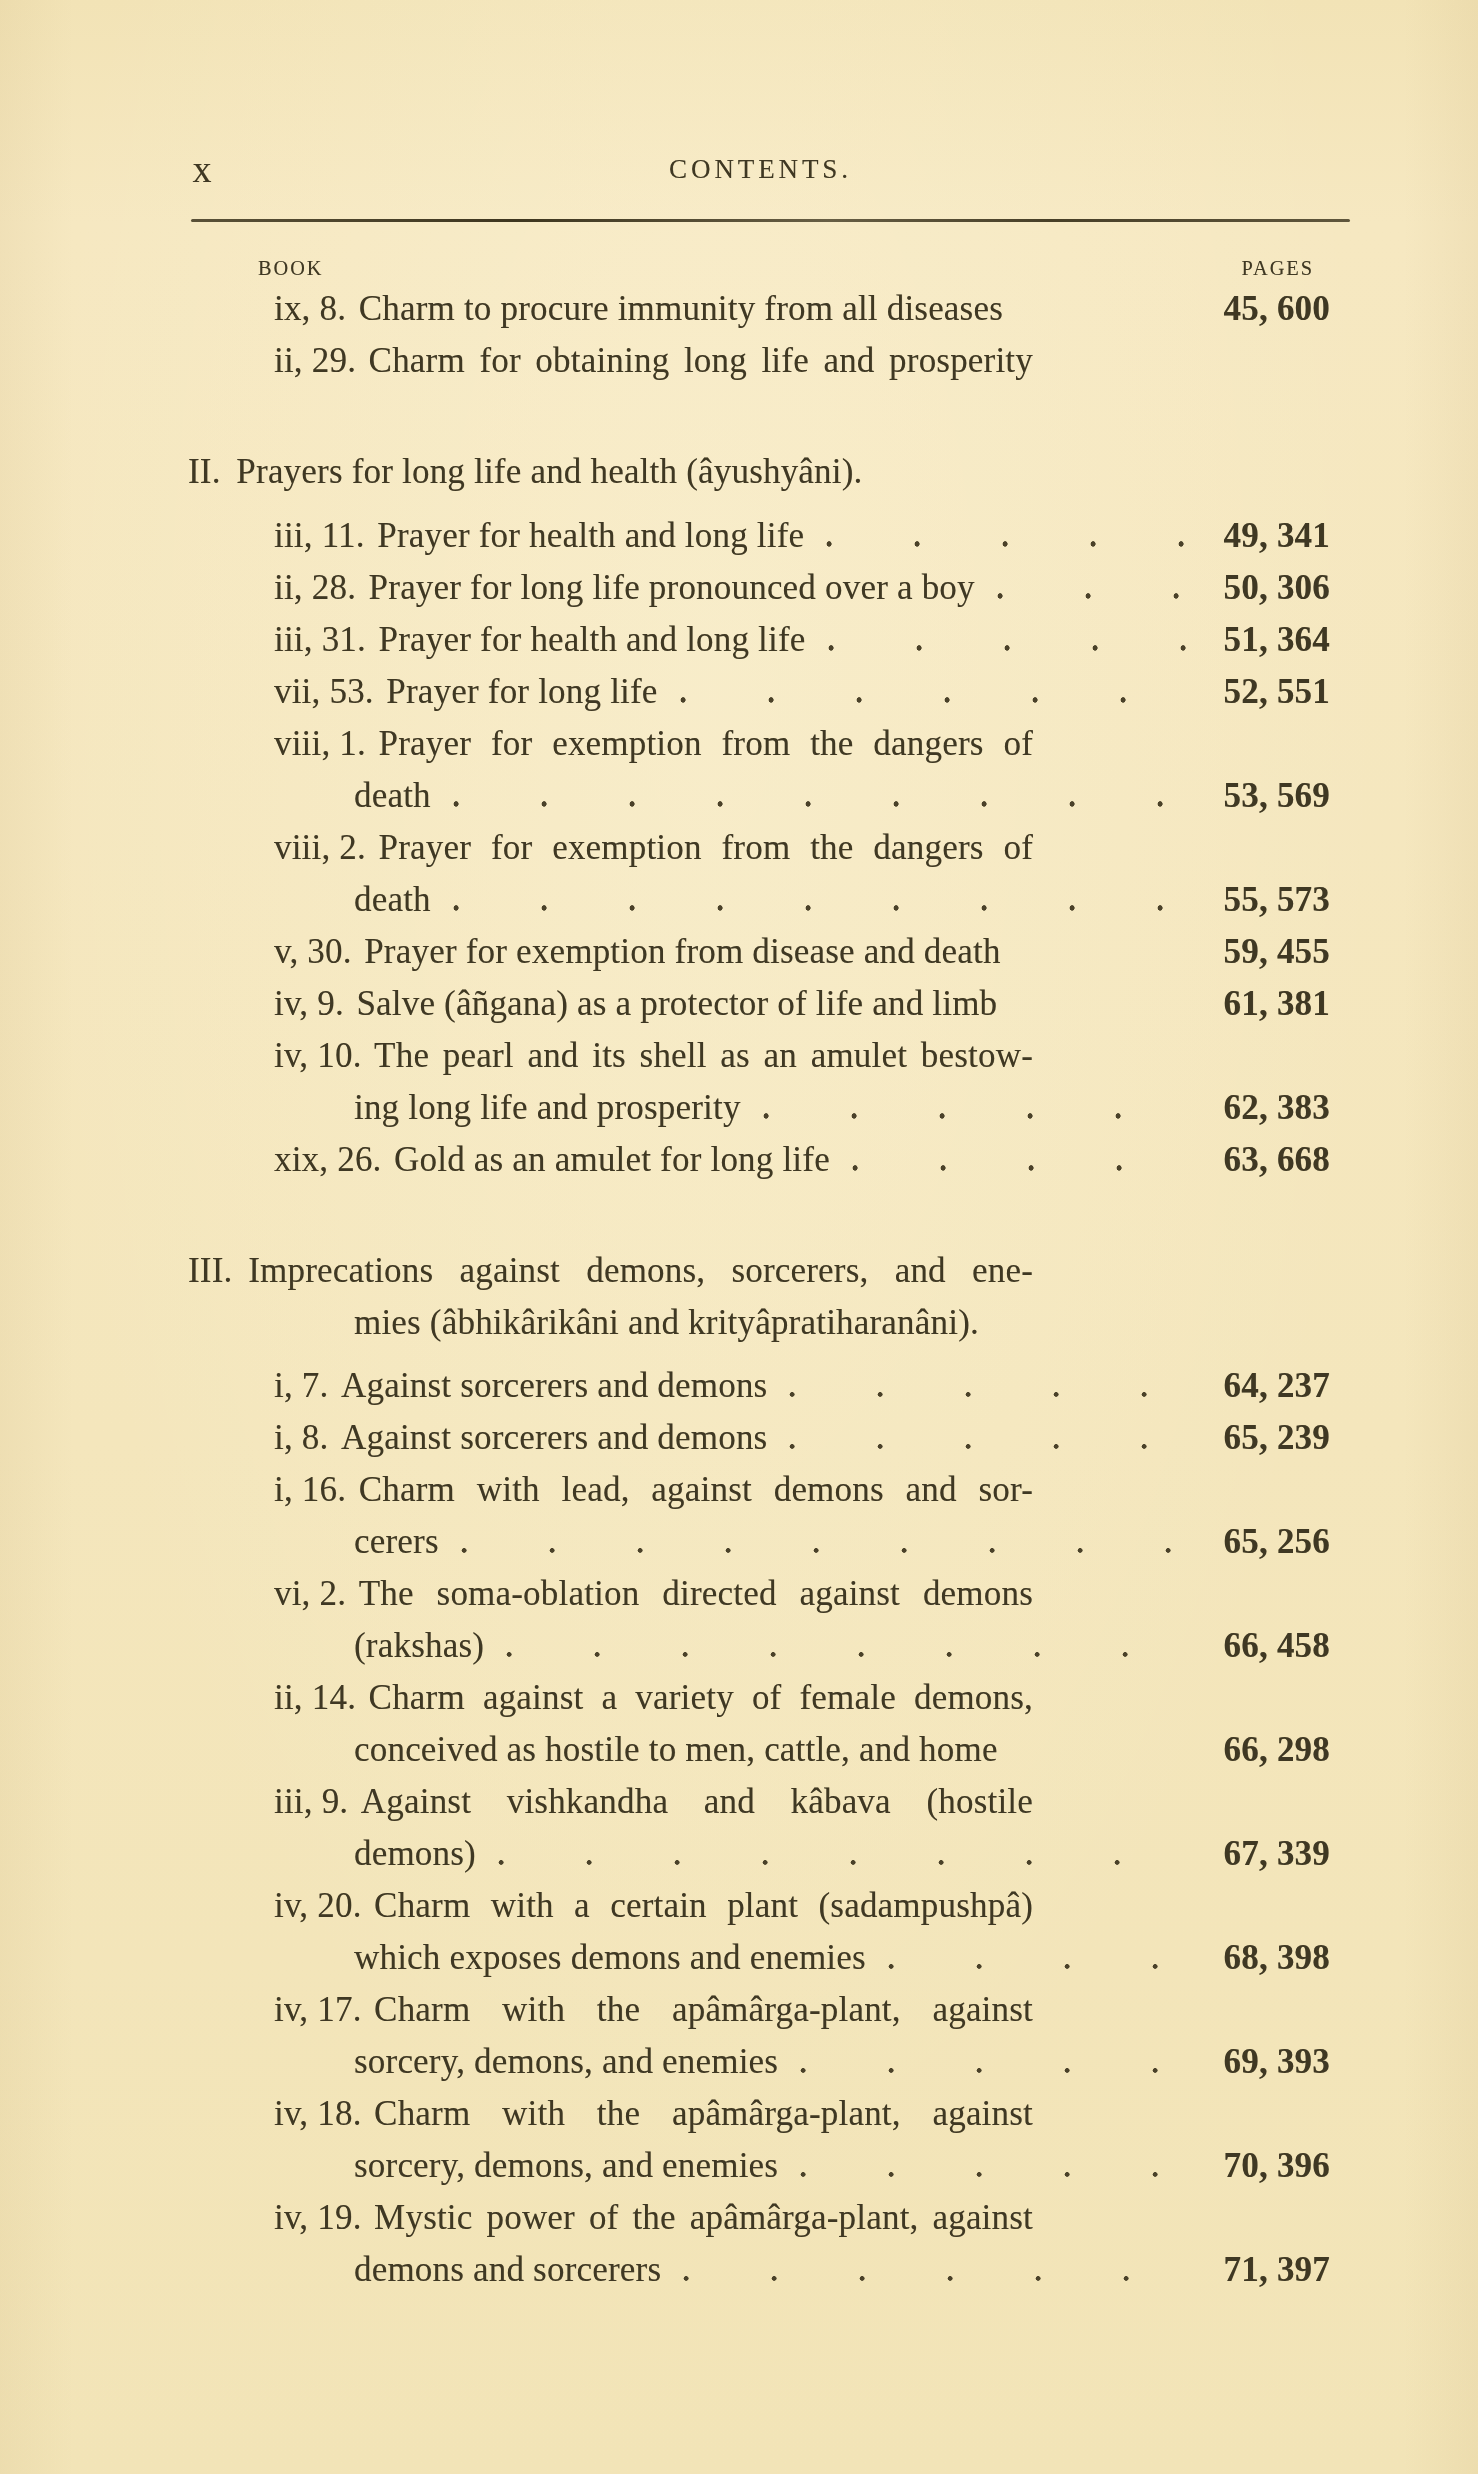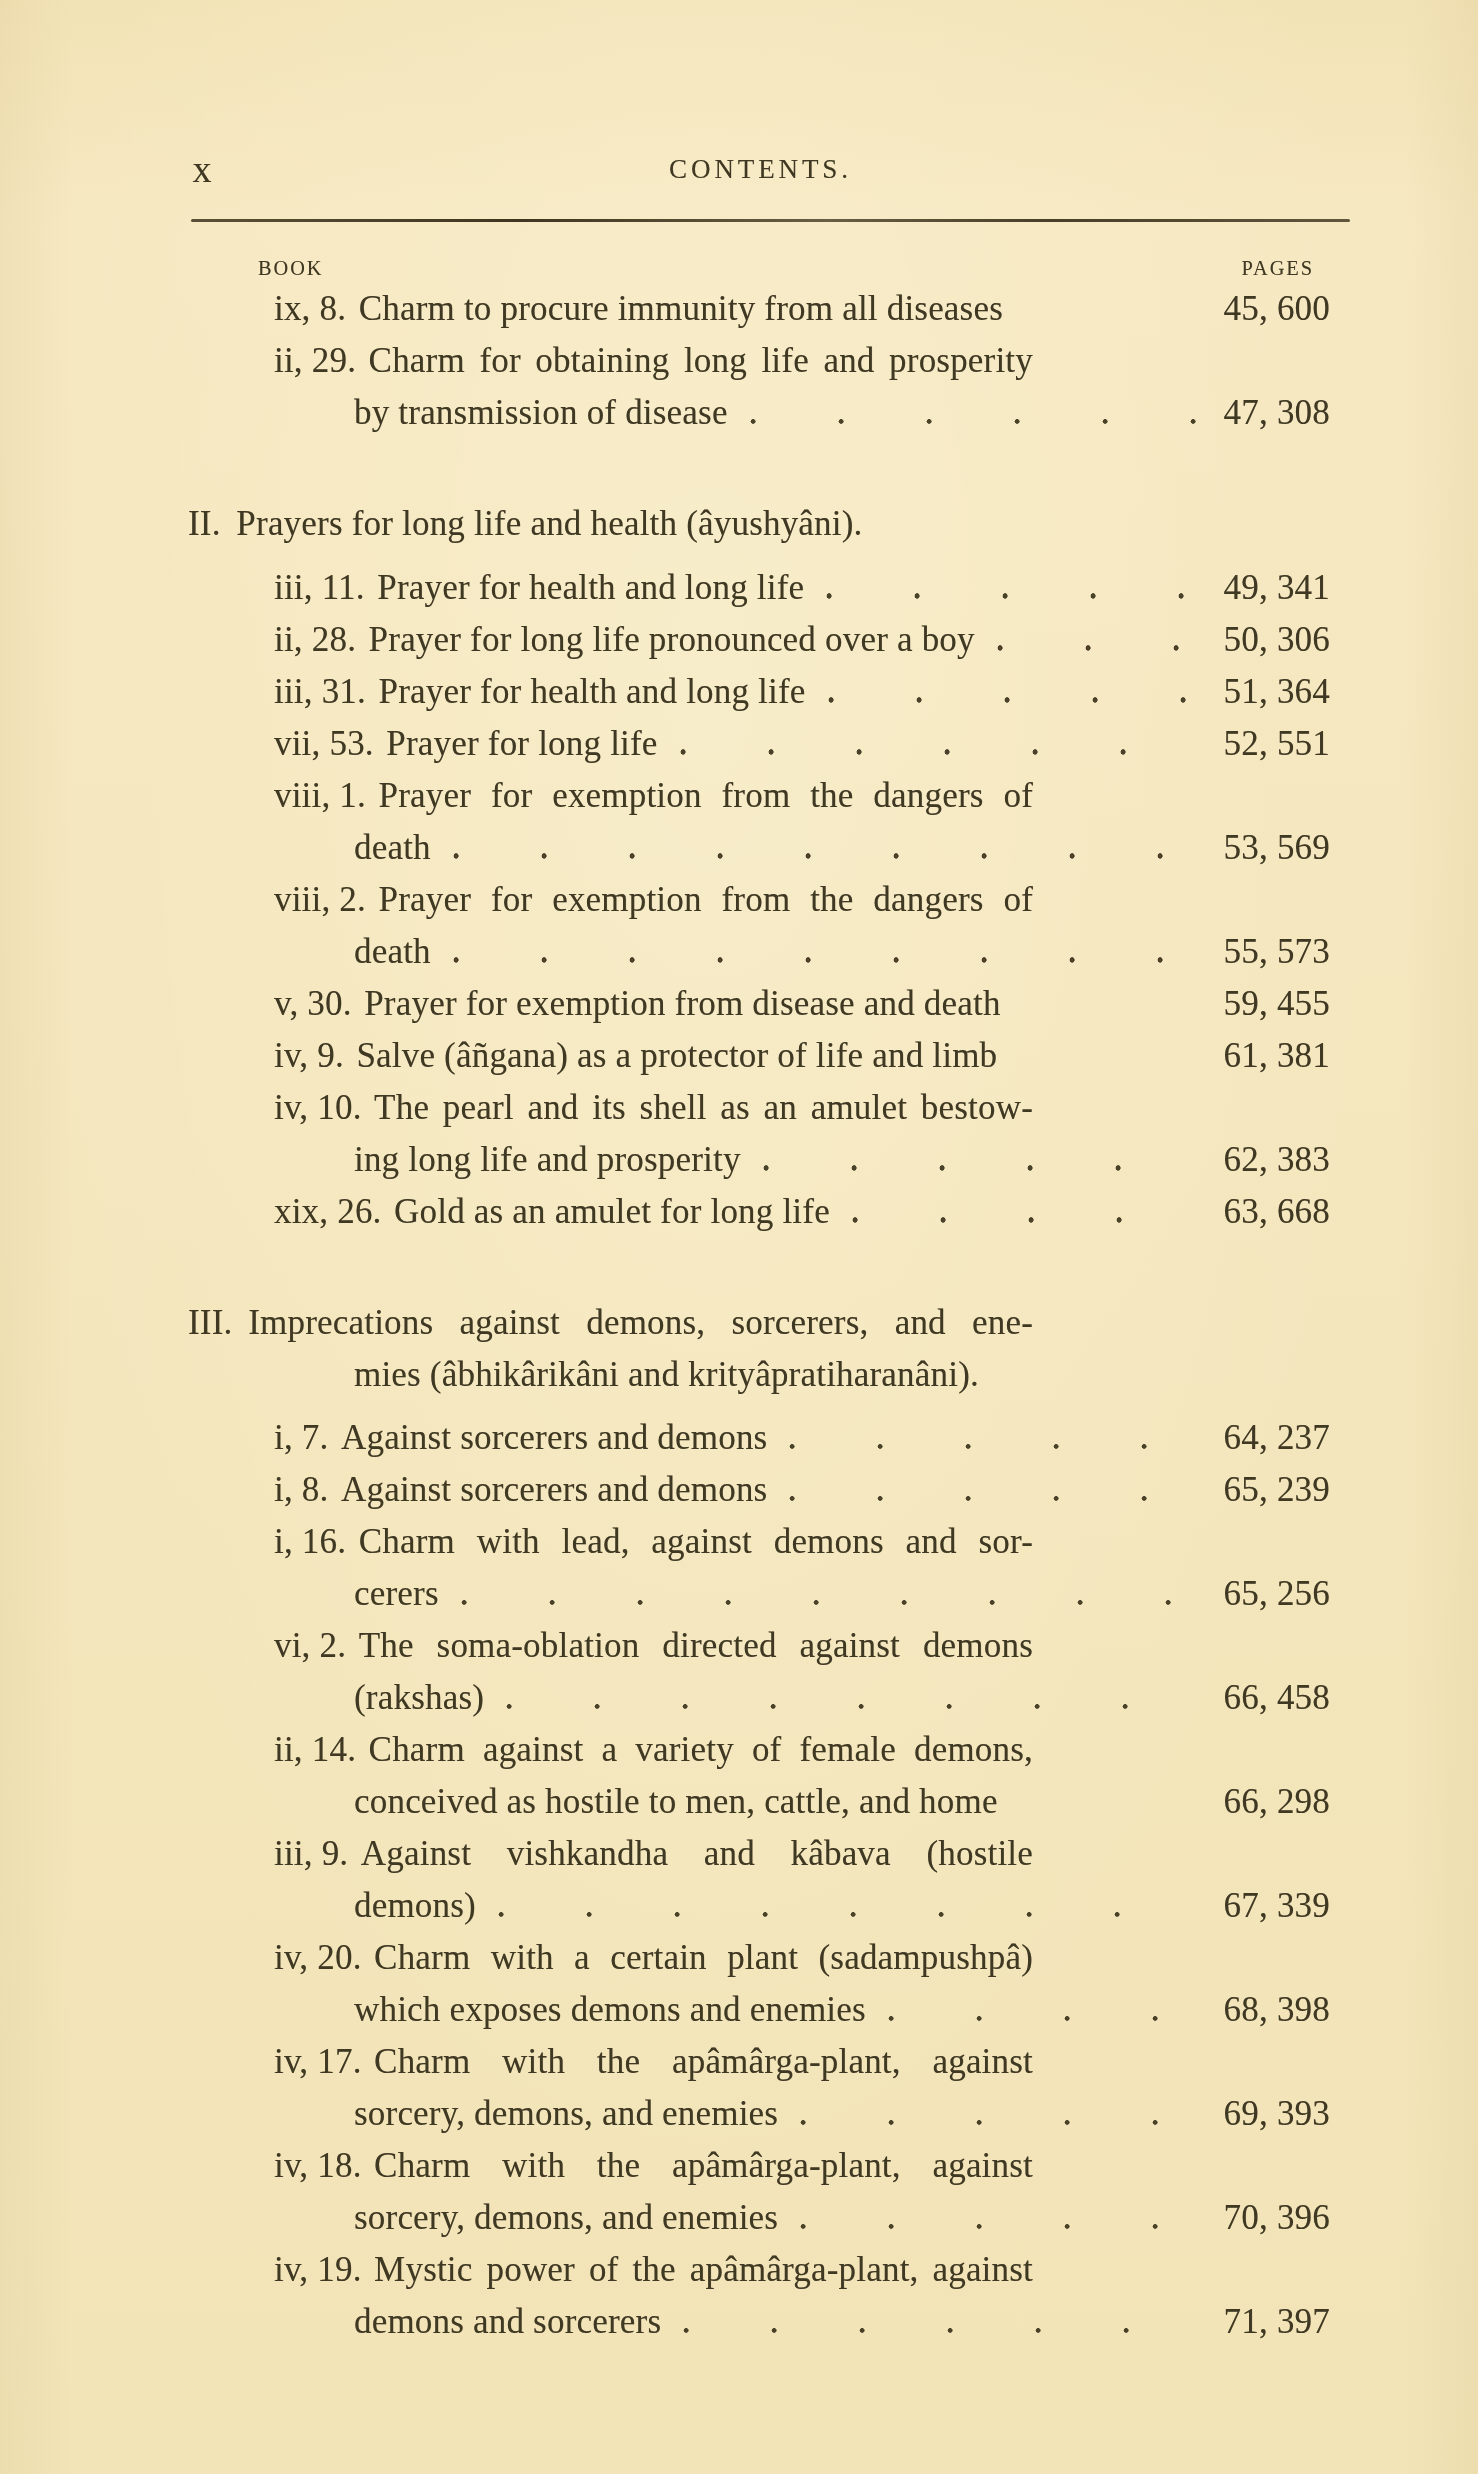--- a/index.html
+++ b/index.html
@@ -57,21 +57,21 @@
   .t{white-space:pre;}
   .just{margin-right:445px;justify-content:flex-end;}
   .just .t{flex:1 1 auto;white-space:normal;text-align:justify;text-align-last:justify;}
   .lead{
     flex:1 1 auto;height:5.5px;margin:0 27px 0 22px;align-self:baseline;
   }
   .lead.dots{
     background-image:radial-gradient(circle at 3.1px 2.7px, var(--dot) 2.2px, rgba(0,0,0,0) 2.8px);
     background-size:88px 5.5px;background-repeat:repeat-x;background-position:left bottom;
   }
-  .pg{white-space:pre;text-align:center;}
+  .pg{white-space:pre;text-align:center;font-weight:bold;}
 </style>
 </head>
 <body>
 
 <div class="page">
   <div class="hdr-row">
     <span class="folio">x</span>
     <span class="doc-title">CONTENTS.</span>
   </div>
   <div class="rule"></div>
@@ -83,25 +83,20 @@
       <div class="line l-entry">
         <span class="r">ix, 8.</span>
         <span class="t">Charm to procure immunity from all diseases</span>
         <span class="lead"></span>
         <span class="pg">45, 600</span>
       </div>
       <div class="line l-entry just">
         <span class="r">ii, 29.</span>
         <span class="t">Charm for obtaining long life and prosperity</span>
       </div>
-      <div class="line l-cont">
-        <span class="t">by transmission of disease</span>
-        <span class="lead dots"></span>
-        <span class="pg">47, 308</span>
-      </div>
       <div class="line l-sect gap-top gap-bottom">
         <span class="n">II.</span>
         <span class="t">Prayers for long life and health (âyushyâni).</span>
       </div>
       <div class="line l-entry">
         <span class="r">iii, 11.</span>
         <span class="t">Prayer for health and long life</span>
         <span class="lead dots"></span>
         <span class="pg">49, 341</span>
       </div>

